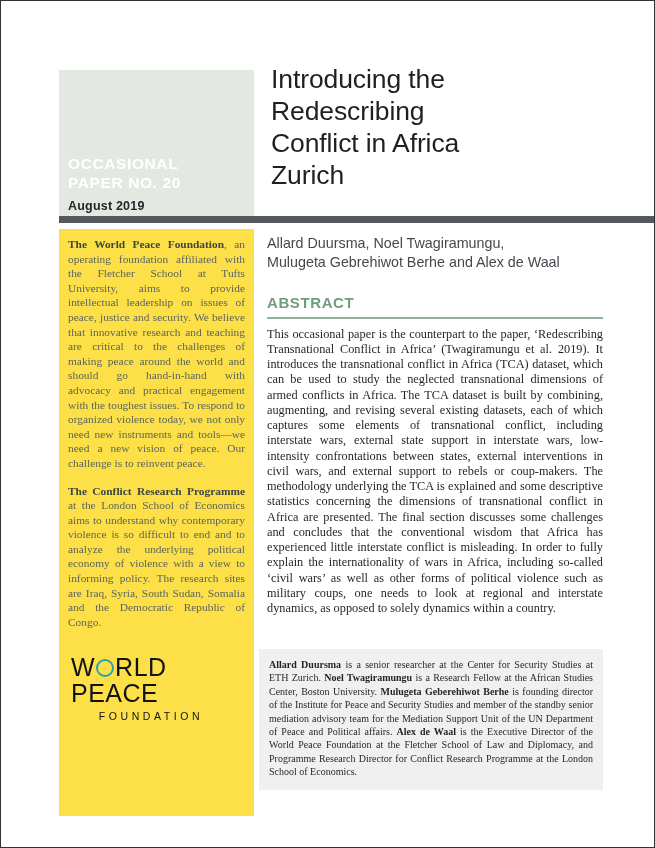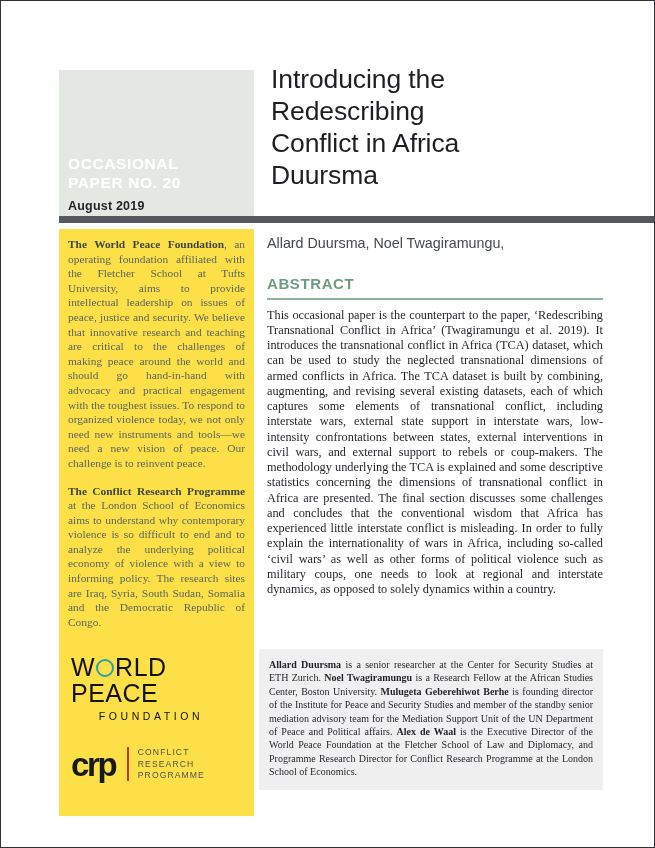--- a/index.html
+++ b/index.html
@@ -261,21 +261,21 @@
         </div>
         <div class="issue-date">August 2019</div>
       </div>
     </div>
 
     <div class="title-wrap">
       <div class="doc-title">
         <div>Introducing the</div>
         <div>Redescribing</div>
         <div>Conflict in Africa</div>
-        <div>Duursma</div>
+        <div>Zurich</div>
       </div>
     </div>
   </div>
 
   <div class="rule"></div>
 
   <div class="sidebar">
 
     <p class="sb-para"><b>The World Peace Foundation</b><span>, an operating foundation affiliated with the Fletcher School at Tufts University, aims to provide intellectual leadership on issues of peace, justice and security. We believe that innovative research and teaching are critical to the challenges of making peace around the world and should go hand-in-hand with advocacy and practical engagement with the toughest issues. To respond to organized violence today, we not only need new instruments and tools—we need a new vision of peace. Our challenge is to reinvent peace.</span></p>
 
@@ -286,37 +286,29 @@
       <div class="wpf-logo">
         <div class="wpf-line">
           <span>W</span>
           <span class="wpf-ring"></span>
           <span>RLD</span>
         </div>
         <div class="wpf-line">PEACE</div>
         <div class="wpf-found">FOUNDATION</div>
       </div>
 
-      <div class="crp-logo">
-        <div class="crp-mark">crp</div>
-        <div class="crp-bar"></div>
-        <div class="crp-words">
-          <div>CONFLICT</div>
-          <div>RESEARCH</div>
-          <div>PROGRAMME</div>
-        </div>
-      </div>
 
     </div>
   </div>
 
   <div class="main">
 
     <div class="authors">
       <div>Allard Duursma, Noel Twagiramungu,</div>
+      <div>Mulugeta Gebrehiwot Berhe and Alex de Waal</div>
     </div>
 
     <div class="abstract-head">ABSTRACT</div>
     <div class="abstract-rule"></div>
     <p class="abstract-body">This occasional paper is the counterpart to the paper, ‘Redescribing Transnational Conflict in Africa’ (Twagiramungu et al. 2019). It introduces the transnational conflict in Africa (TCA) dataset, which can be used to study the neglected transnational dimensions of armed conflicts in Africa. The TCA dataset is built by combining, augmenting, and revising several existing datasets, each of which captures some elements of transnational conflict, including interstate wars, external state support in interstate wars, low-intensity confrontations between states, external interventions in civil wars, and external support to rebels or coup-makers. The methodology underlying the TCA is explained and some descriptive statistics concerning the dimensions of transnational conflict in Africa are presented. The final section discusses some challenges and concludes that the conventional wisdom that Africa has experienced little interstate conflict is misleading. In order to fully explain the internationality of wars in Africa, including so-called ‘civil wars’ as well as other forms of political violence such as military coups, one needs to look at regional and interstate dynamics, as opposed to solely dynamics within a country.</p>
   </div>
 
   <div class="bios">
     <p><b>Allard Duursma</b><span> is a senior researcher at the Center for Security Studies at ETH Zurich. </span><b>Noel Twagiramungu</b><span>  is a Research Fellow at the African Studies Center, Boston University. </span><b>Mulugeta Geberehiwot Berhe</b><span> is founding director of the Institute for Peace and Security Studies and member of the standby senior mediation advisory team for the Mediation Support Unit of the UN Department of Peace and Political affairs. </span><b>Alex de Waal</b><span> is the Executive Director of the World Peace Foundation at the Fletcher School of Law and Diplomacy, and Programme Research Director for Conflict Research Programme at the London School of Economics.</span></p>
   </div>

